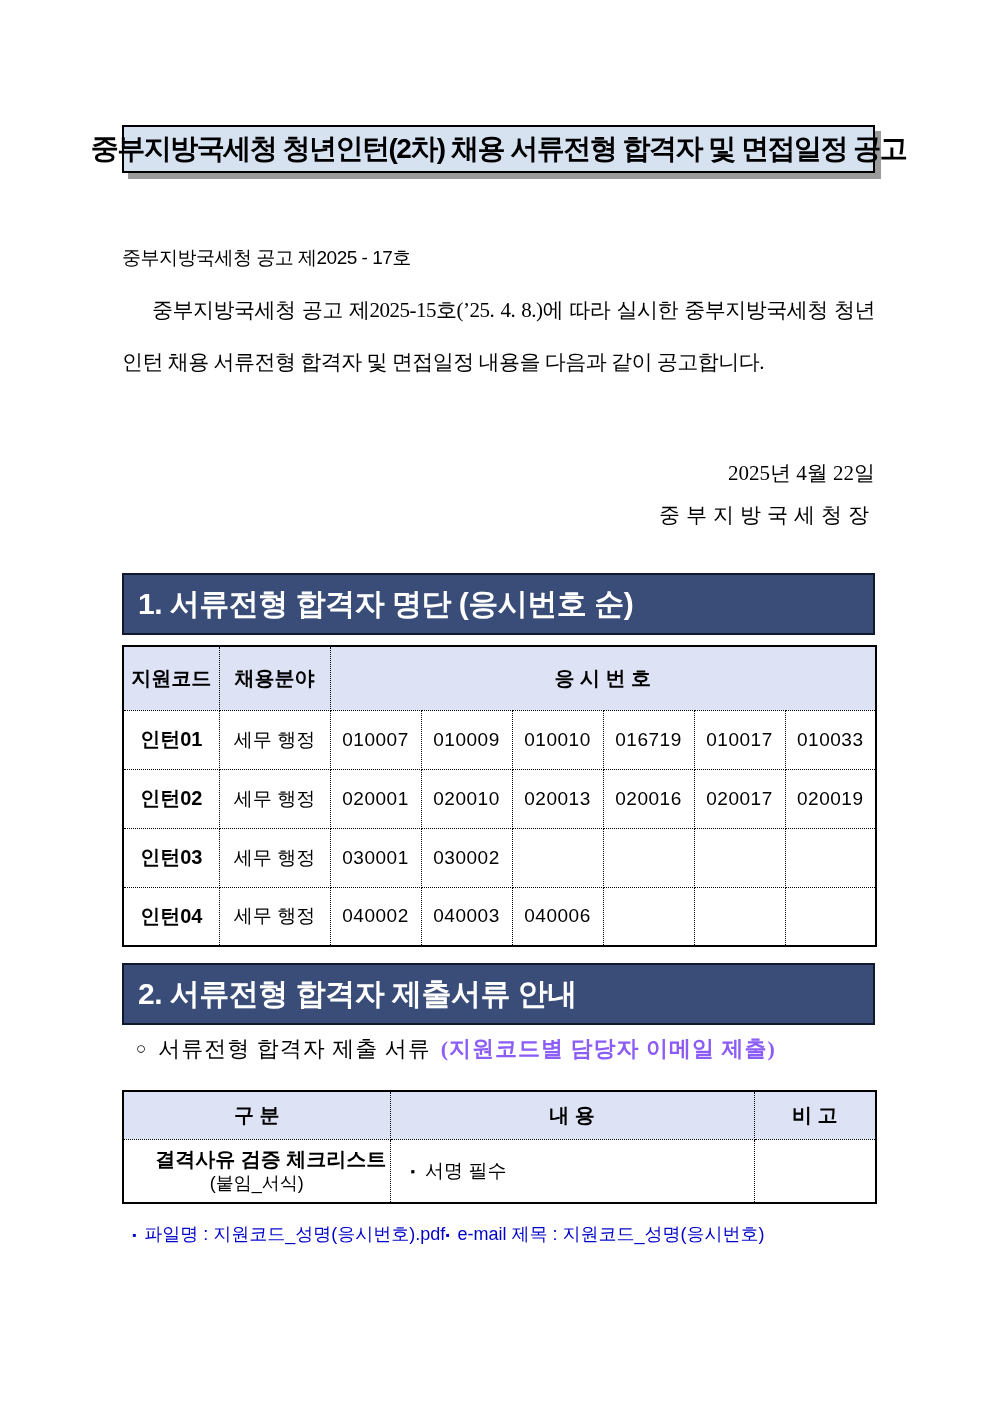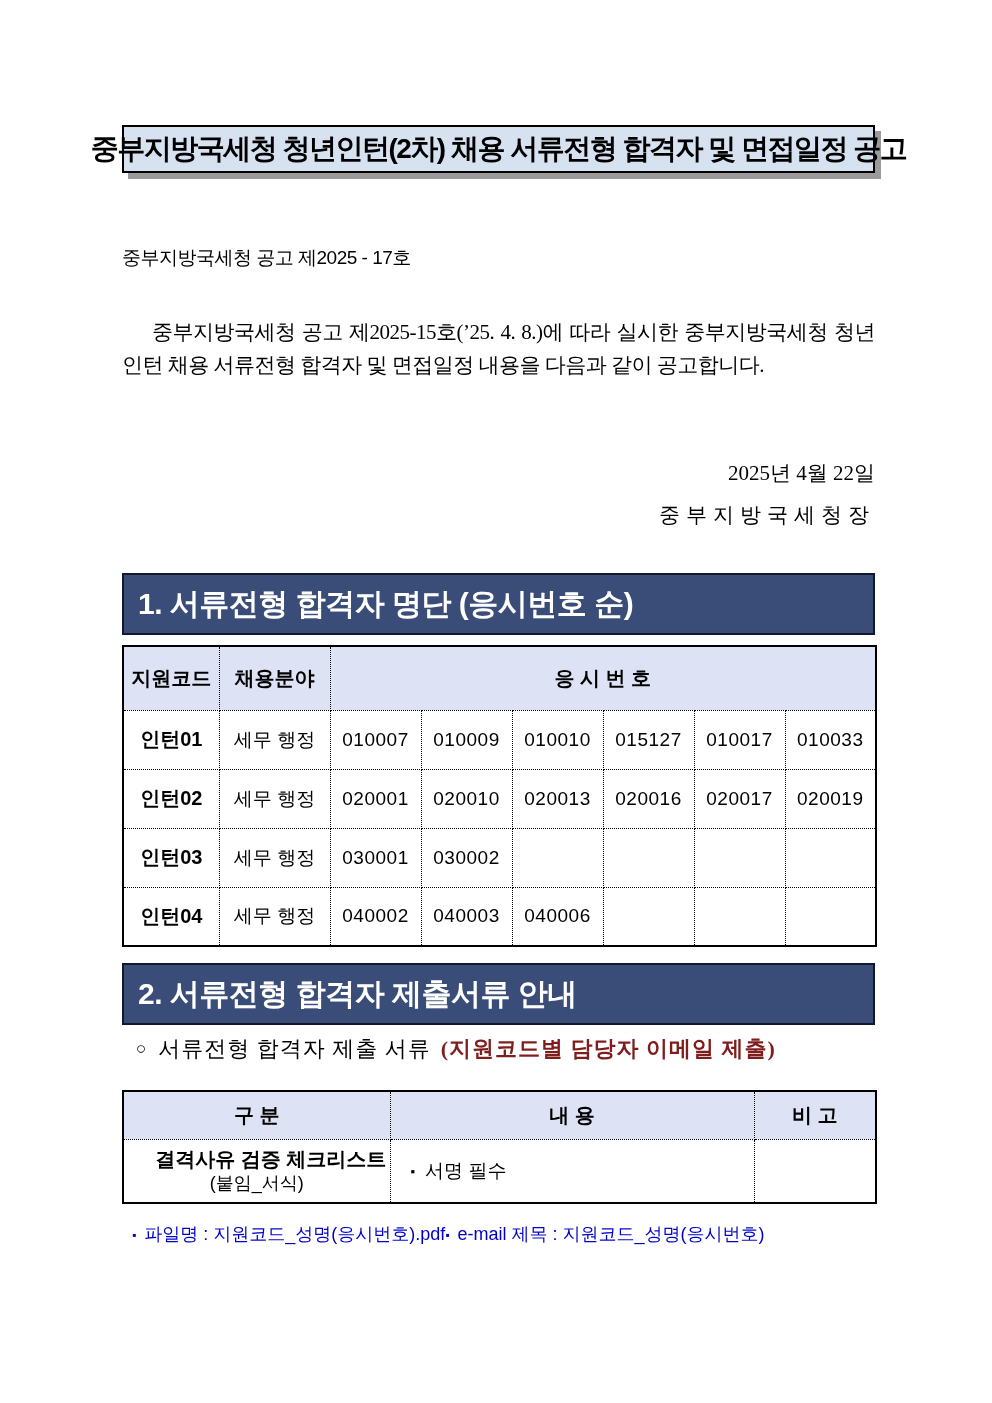--- a/index.html
+++ b/index.html
@@ -23,23 +23,23 @@
     display:flex; align-items:center; justify-content:center;
   }
   .title-box span {
     font-weight:900; font-size:28px; letter-spacing:-1.5px;
     white-space:nowrap;
   }
 
   
   .notice-no { top:245px; font-size:19px; letter-spacing:-0.5px; }
   .paragraph {
-    top:316px; width:753px;
+    top:284px; width:753px;
     font-family:"Liberation Serif", serif;
-    font-size:21px; line-height:33px;
+    font-size:21px; line-height:52px;
     text-align:justify; word-break:break-all;
     text-indent:30px; letter-spacing:-0.5px;
   }
   .sign-block {
     top:452px; width:753px; text-align:right;
     font-family:"Liberation Serif", serif;
     font-size:21px; line-height:42px;
   }
   .sign-block .signer { letter-spacing:6px; }
 
@@ -83,21 +83,21 @@
   .t2 .cont .sq { font-size:13px; margin-right:10px; vertical-align:1px; }
 
   
   .submit-line {
     top:1034px; width:753px; padding-left:14px;
     font-family:"Liberation Serif", serif;
     font-size:22px; white-space:nowrap;
   }
   .submit-line .circle { font-size:17px; margin-right:12px; vertical-align:2px; }
   .submit-line .black-part { margin-right:10px; letter-spacing:1px; }
-  .submit-line .red-part { color:#7f1d1d; font-weight:bold; letter-spacing:1px; }
+  .submit-line .red-part { color:#8b5cf6; font-weight:bold; letter-spacing:1px; }
 
   
   .footnote {
     top:1222px; width:753px; padding-left:10px;
     color:#0000c8; font-size:18px;
     display:flex; white-space:nowrap;
   }
   .footnote .sq { font-size:12px; margin-right:8px; vertical-align:1px; }
 </style>
 </head>
@@ -139,21 +139,21 @@
           <th colspan="6">응 시 번 호</th>
         </tr>
       </thead>
       <tbody>
         <tr>
           <td class="code">인턴01</td>
           <td class="field">세무 행정</td>
           <td class="num">010007</td>
           <td class="num">010009</td>
           <td class="num">010010</td>
-          <td class="num">015127</td>
+          <td class="num">016719</td>
           <td class="num">010017</td>
           <td class="num">010033</td>
         </tr>
         <tr>
           <td class="code">인턴02</td>
           <td class="field">세무 행정</td>
           <td class="num">020001</td>
           <td class="num">020010</td>
           <td class="num">020013</td>
           <td class="num">020016</td>

